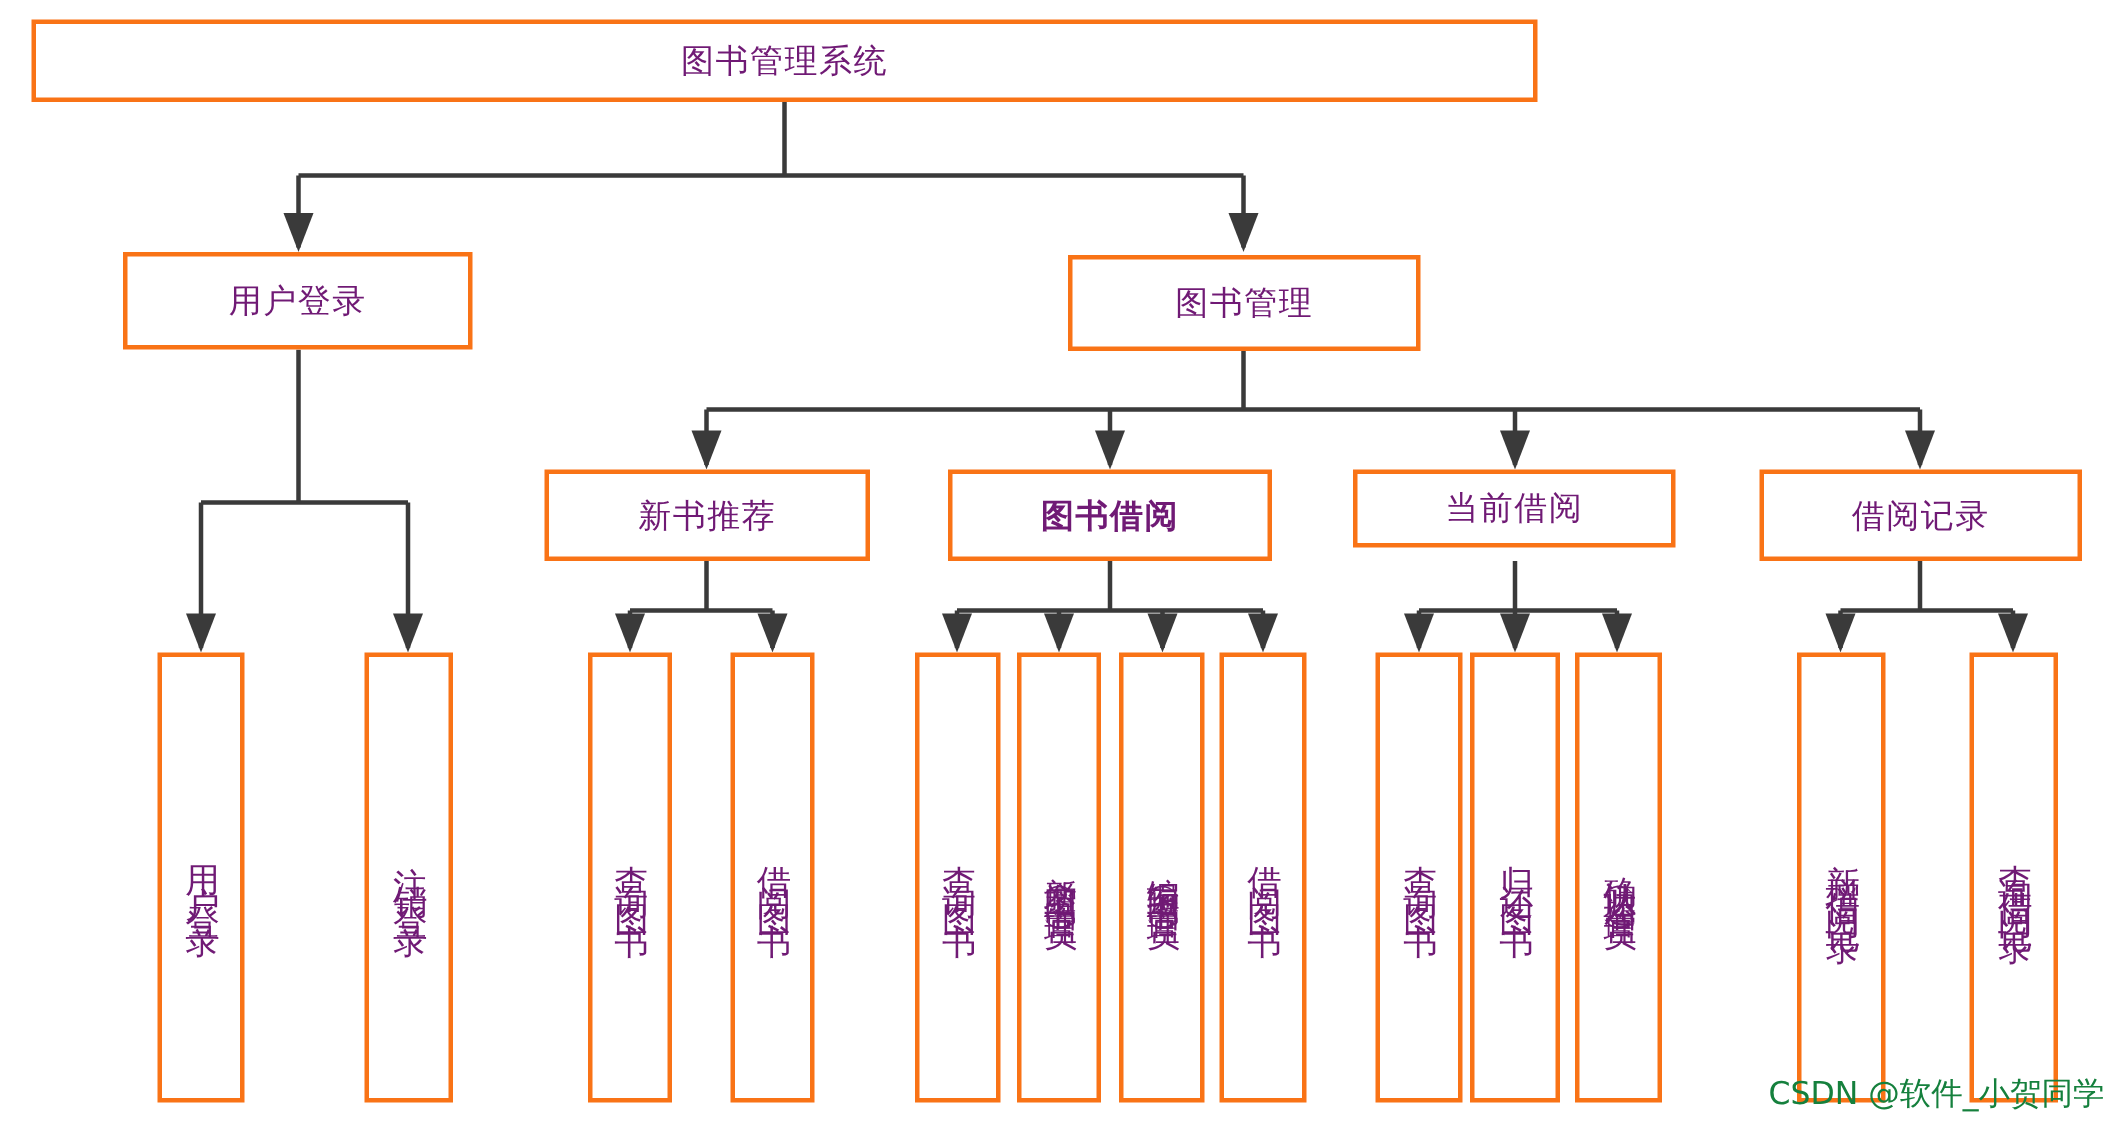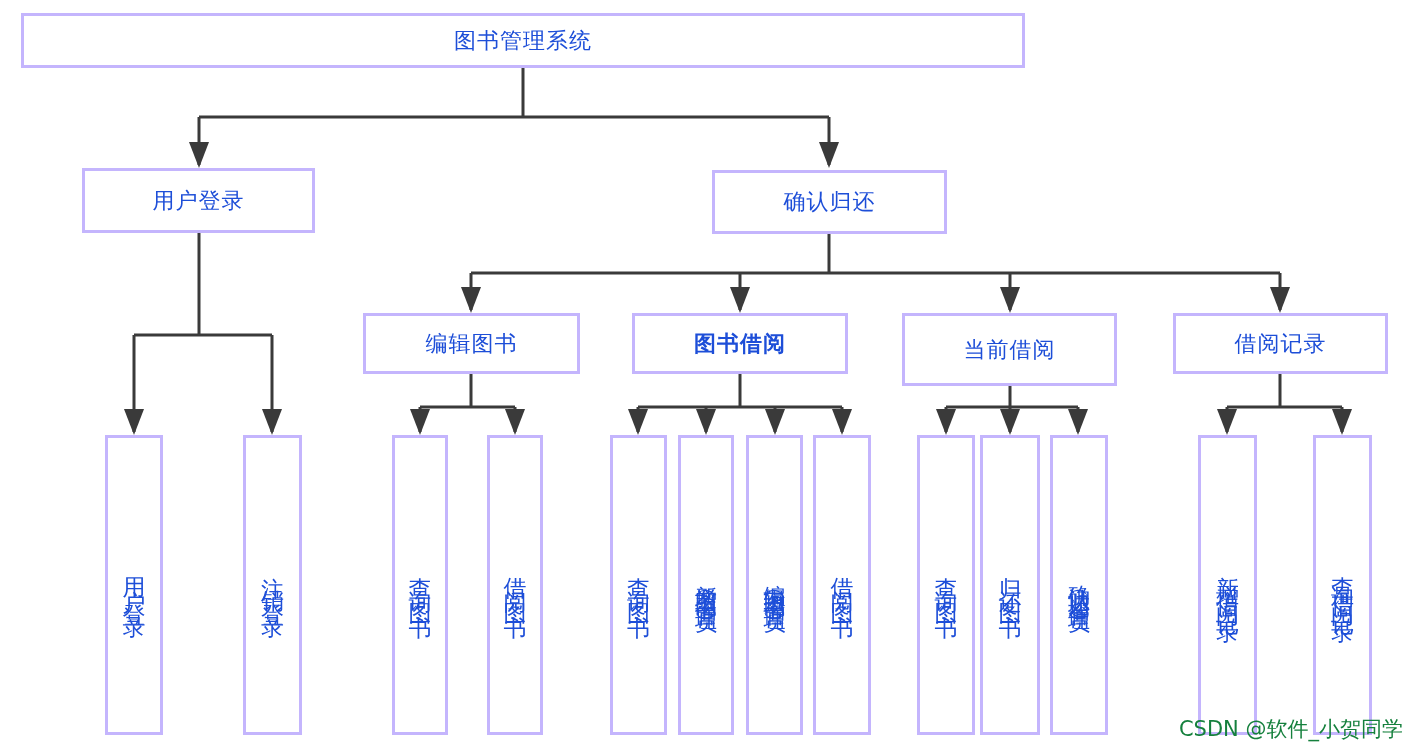--- a/index.html
+++ b/index.html
@@ -3,21 +3,21 @@
 <meta charset="utf-8">
 <style>
   html,body { margin:0; padding:0; background:#ffffff; }
   .stage {
     position:relative; width:1405px; height:747px; background:#ffffff;
     font-family:"DejaVu Sans","Liberation Sans",sans-serif; overflow:hidden;
   }
   svg.connectors { position:absolute; left:0; top:0; pointer-events:none; }
   .box {
     position:absolute; background:#ffffff; box-sizing:border-box;
-    border:3px solid #c4b5fd; color:#1d4ed8;
+    border:3px solid #f97316; color:#701a75;
     display:flex; align-items:center; justify-content:center;
   }
   .h { font-size:22px; letter-spacing:1px; white-space:nowrap; }
   .v {
     writing-mode:vertical-rl; text-orientation:mixed;
     font-size:23px; letter-spacing:13px; line-height:1;
   }
   .v.mid  { letter-spacing:9px; }
   .v.long { font-size:22px; letter-spacing:4px; }
   .watermark {
@@ -49,25 +49,25 @@
       <polygon points="936,409 956,409 946,435" fill="#3a3a3a"></polygon>
       <polygon points="1000,409 1020,409 1010,435" fill="#3a3a3a"></polygon>
       <polygon points="1068,409 1088,409 1078,435" fill="#3a3a3a"></polygon>
       <polygon points="1217,409 1237,409 1227,435" fill="#3a3a3a"></polygon>
       <polygon points="1332,409 1352,409 1342,435" fill="#3a3a3a"></polygon>
     </svg>
 
   <div class="box h" style="left:21px; top:13px; width:1004px; height:55px;">图书管理系统</div>
 
   <div class="box h" style="left:82px; top:168px; width:233px; height:65px;">用户登录</div>
-  <div class="box h" style="left:712px; top:170px; width:235px; height:64px;">确认归还</div>
+  <div class="box h" style="left:712px; top:170px; width:235px; height:64px;">图书管理</div>
 
-  <div class="box h" style="left:363px; top:313px; width:217px; height:61px;">编辑图书</div>
+  <div class="box h" style="left:363px; top:313px; width:217px; height:61px;">新书推荐</div>
   <div class="box h" style="left:632px; top:313px; width:216px; height:61px;font-weight:bold;">图书借阅</div>
-  <div class="box h" style="left:902px; top:313px; width:215px; height:73px;">当前借阅</div>
+  <div class="box h" style="left:902px; top:313px; width:215px; height:52px;">当前借阅</div>
   <div class="box h" style="left:1173px; top:313px; width:215px; height:61px;">借阅记录</div>
 
   <div class="box v" style="left:105px; top:435px; width:58px; height:300px;">用户登录</div>
   <div class="box v" style="left:243px; top:435px; width:59px; height:300px;">注销登录</div>
 
   <div class="box v" style="left:392px; top:435px; width:56px; height:300px;">查询图书</div>
   <div class="box v" style="left:487px; top:435px; width:56px; height:300px;">借阅图书</div>
 
   <div class="box v" style="left:610px; top:435px; width:57px; height:300px;">查询图书</div>
   <div class="box v long" style="left:678px; top:435px; width:56px; height:300px;">新增图书（管理员）</div>

